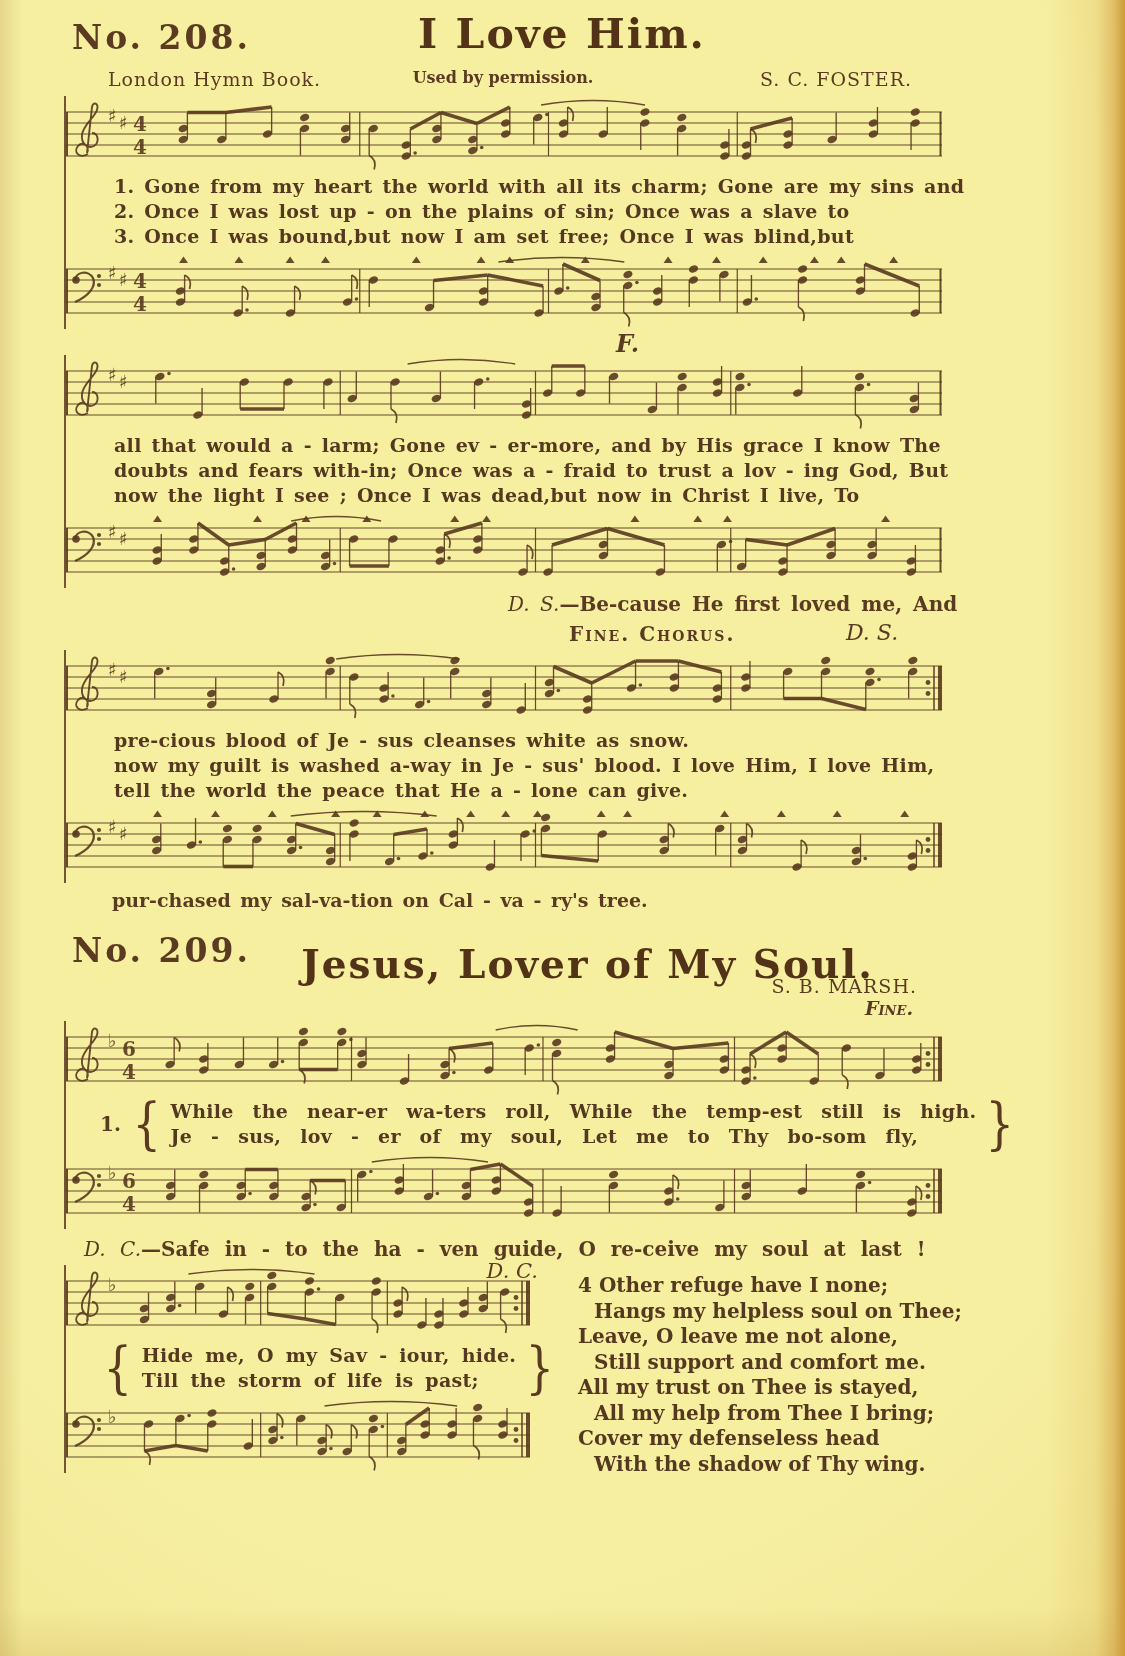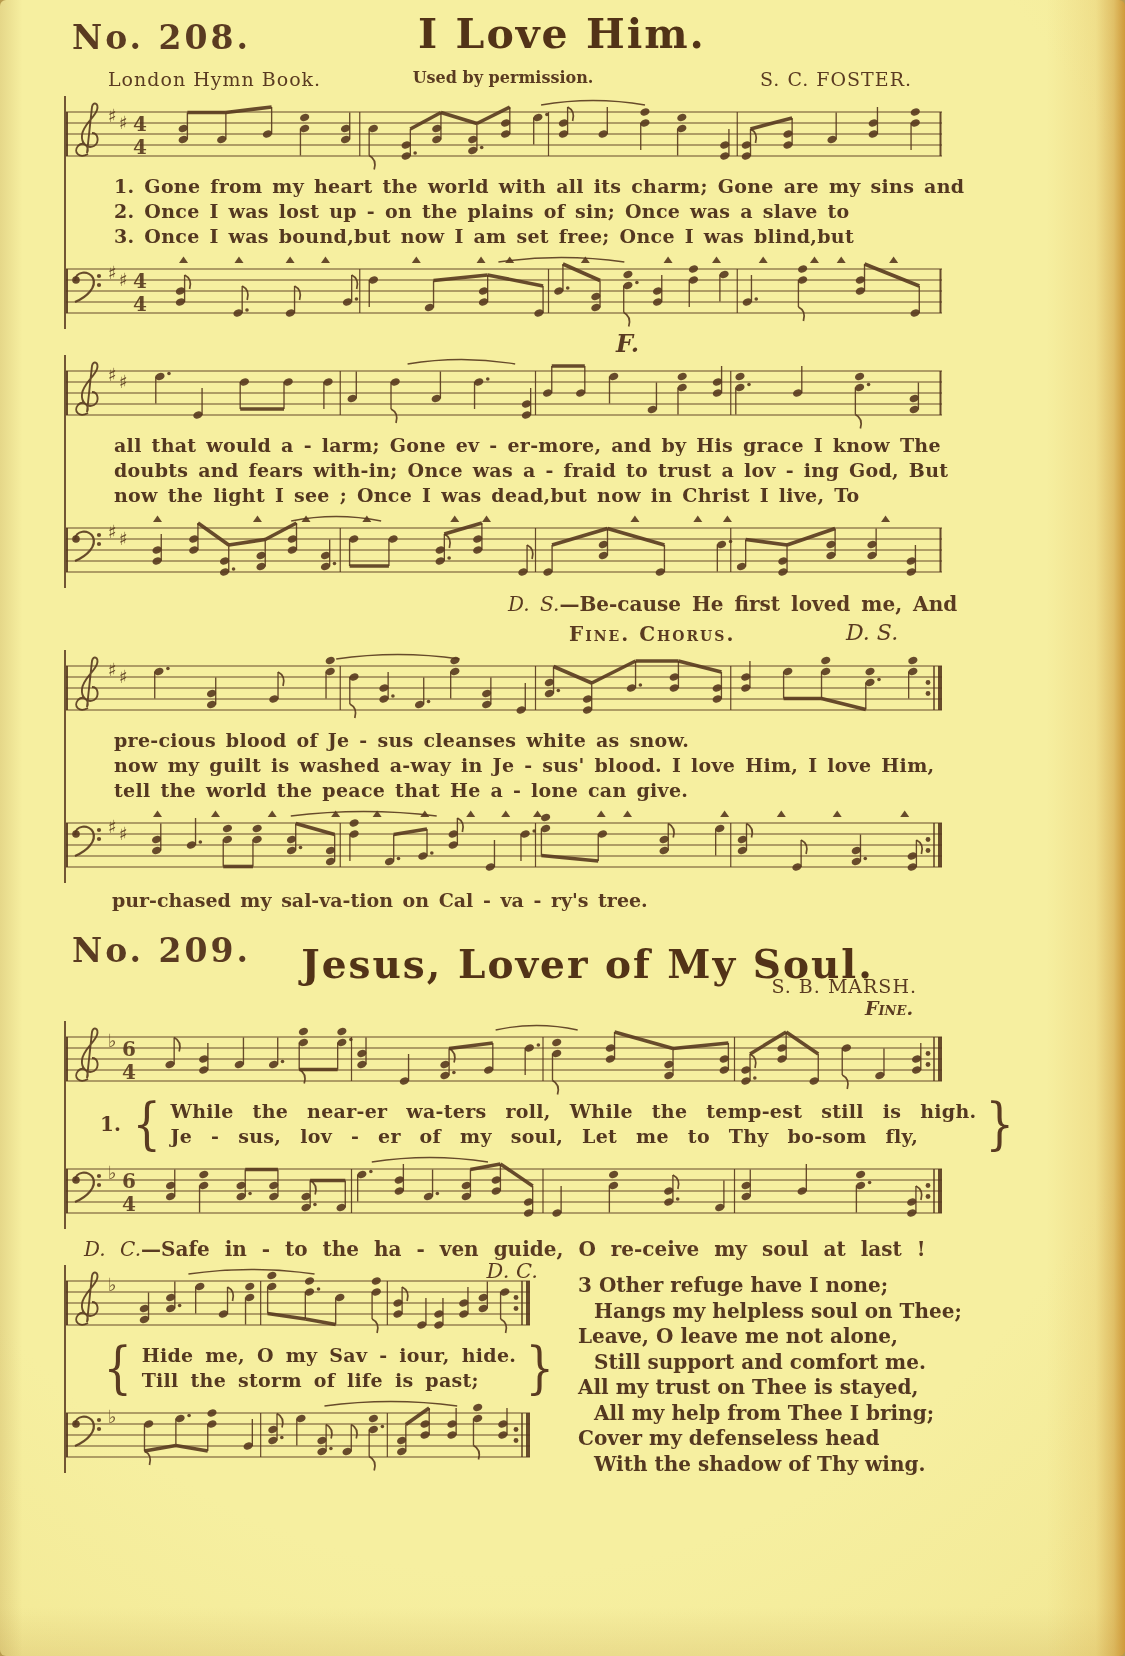--- a/index.html
+++ b/index.html
@@ -6,21 +6,20 @@
   html,body { background:#b89b4e; }
   .page{
     position:relative; width:1125px; height:1656px; overflow:hidden;
     font-family:"DejaVu Serif","Liberation Serif",serif; color:#5a3b21;
     background:
       linear-gradient(270deg,#cf9a3a 0%,rgba(207,154,58,.55) 1%,rgba(226,188,94,.30) 2.6%,rgba(226,188,94,0) 7%),
       linear-gradient(90deg,rgba(170,130,55,.22) 0%,rgba(170,130,55,0) 2%),
       linear-gradient(0deg,rgba(190,150,70,.20) 0%,rgba(190,150,70,0) 3%),
       radial-gradient(130% 110% at 45% 40%, #f6efa0 50%, #f0e48d 80%, #e8d47a 100%);
     padding-top:10px;
-    border-radius:6px;
   }
   .title-row{ position:relative; height:56px; }
   .hymn-no{ position:absolute; left:72px; top:8px; font-size:33px; font-weight:bold; letter-spacing:3px; }
   .hymn-title{ position:absolute; left:0; right:40px; top:0; text-align:center;
     font-size:41px; font-weight:bold; letter-spacing:2px; color:#523317;margin-left:39px; }
   .attr-row{ position:relative; height:26px; margin:2px 0 2px 64px; width:878px; font-size:19px; }
   .attr-left{ position:absolute; left:44px; letter-spacing:1px; }
   .attr-center{ position:absolute; left:0; right:0; text-align:center; font-size:16px; font-weight:bold; }
   .attr-right{ position:absolute; right:30px; letter-spacing:1px; }
 
@@ -1003,21 +1002,21 @@
                 <path d="M407.47702285603935,48.5 q8,4 5,14" fill="none" stroke="rgba(88,57,30,0.9)" stroke-width="1.7"></path>
                 <ellipse cx="436.7942294296809" cy="38" rx="4.7" ry="3.5" transform="rotate(-18 436.7942294296809 38)" fill="rgba(88,57,30,0.9)"></ellipse>
                 <ellipse cx="436.7942294296809" cy="27" rx="4.7" ry="3.5" transform="rotate(-18 436.7942294296809 27)" fill="rgba(88,57,30,0.9)"></ellipse>
                 <line x1="440.9942294296809" y1="38" x2="440.9942294296809" y2="11" stroke="rgba(88,57,30,0.9)" stroke-width="1.35"></line>
                 <path d="M258.4633469436318,9 Q324.8275275359862,0 391.19170812834057,9" fill="none" stroke="rgba(88,57,30,0.9)" stroke-width="1.3"></path>
               </svg></div>
         </div>
       </div>
 
       <div class="verse2">
-        <p>3 Other refuge have I none;</p>
+        <p>4 Other refuge have I none;</p>
         <p class="ind">Hangs my helpless soul on Thee;</p>
         <p>Leave, O leave me not alone,</p>
         <p class="ind">Still support and comfort me.</p>
         <p>All my trust on Thee is stayed,</p>
         <p class="ind">All my help from Thee I bring;</p>
         <p>Cover my defenseless head</p>
         <p class="ind">With the shadow of Thy wing.</p>
       </div>
     </div>
   </section>

